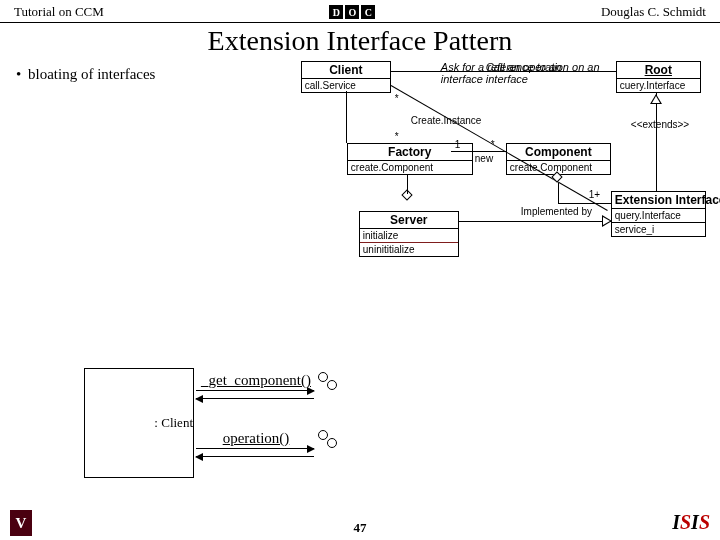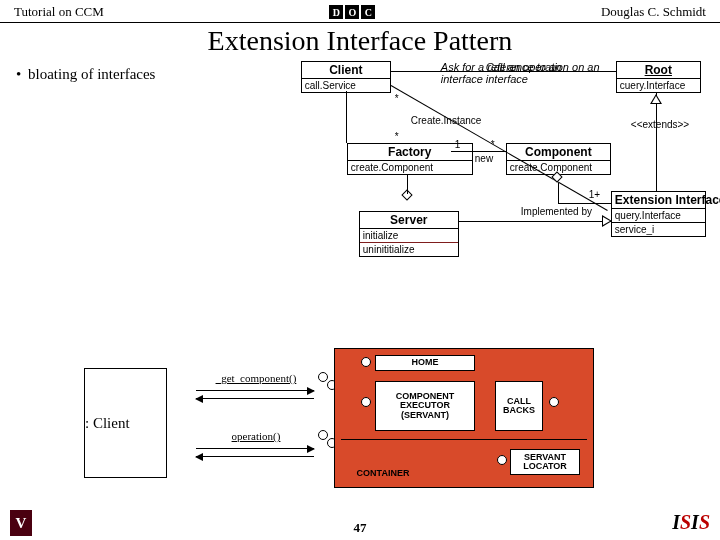--- a/index.html
+++ b/index.html
@@ -100,34 +100,34 @@
     left: 14px;
     top: 348px;
     width: 692px;
     height: 160px;
     font-family: Arial, sans-serif;
     font-size: 12px;
   }
   .client-box {
     position: absolute;
     left: 70px; top: 20px;
-    width: 83px; height: 110px;
+    width: 110px; height: 110px;
     border: 1px solid #000;
     display: flex;
     align-items: center;
-    justify-content: flex-start;
+    justify-content: flex-end;
     font-family: "Times New Roman", serif;
-    font-size: 15px;
+    font-size: 13px;
   }
   .call {
     position: absolute;
     left: 182px;
     width: 120px;
     text-align: center;
-    font-size: 11px;
+    font-size: 15px;
     text-decoration: underline;
     font-family: "Times New Roman", serif;
   }
   .call-arrow {
     position: absolute;
     left: 182px;
     width: 118px;
     height: 1px;
     background: #000;
   }
@@ -298,30 +298,17 @@
   <div class="call-arrow rev" style="top:50px"></div>
   <div class="lolli" style="left:304px;top:24px"></div>
   <div class="lolli" style="left:313px;top:32px"></div>
 
   <div class="call" style="top:82px">operation()</div>
   <div class="call-arrow fwd" style="top:100px"></div>
   <div class="call-arrow rev" style="top:108px"></div>
   <div class="lolli" style="left:304px;top:82px"></div>
   <div class="lolli" style="left:313px;top:90px"></div>
 
-  <div class="red-area">
-    <div class="inner" style="left:40px;top:6px;width:100px;height:16px">HOME</div>
-    <div class="inner" style="left:40px;top:32px;width:100px;height:50px">COMPONENT EXECUTOR (SERVANT)</div>
-    <div class="inner" style="left:160px;top:32px;width:48px;height:50px">CALL BACKS</div>
-    <div class="inner" style="left:175px;top:100px;width:70px;height:26px">SERVANT LOCATOR</div>
-    <div class="inner" style="left:8px;top:118px;width:80px;height:14px;border:none;background:transparent">CONTAINER</div>
-    <div style="position:absolute;left:6px;top:90px;right:6px;height:1px;background:#000"></div>
-
-    <div class="lolli" style="left:26px;top:8px"></div>
-    <div class="lolli" style="left:26px;top:48px"></div>
-    <div class="lolli" style="left:214px;top:48px"></div>
-    <div class="lolli" style="left:162px;top:106px"></div>
-  </div>
 </div>
 
 <div class="footer-left">V</div>
 <div class="page-num">47</div>
 <div class="footer-right"><span class="i">I</span><span>S</span><span class="i">I</span><span>S</span></div>
 
 </body></html>

